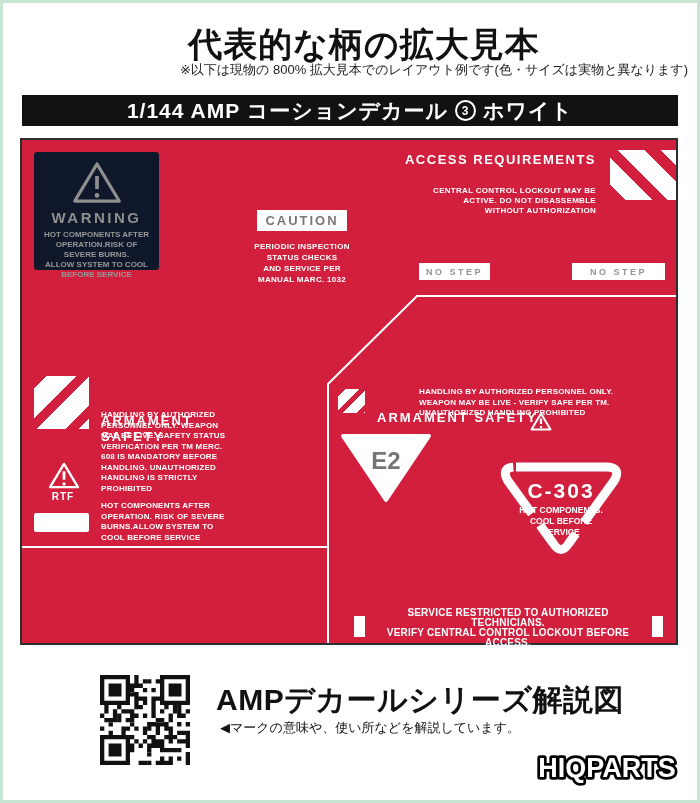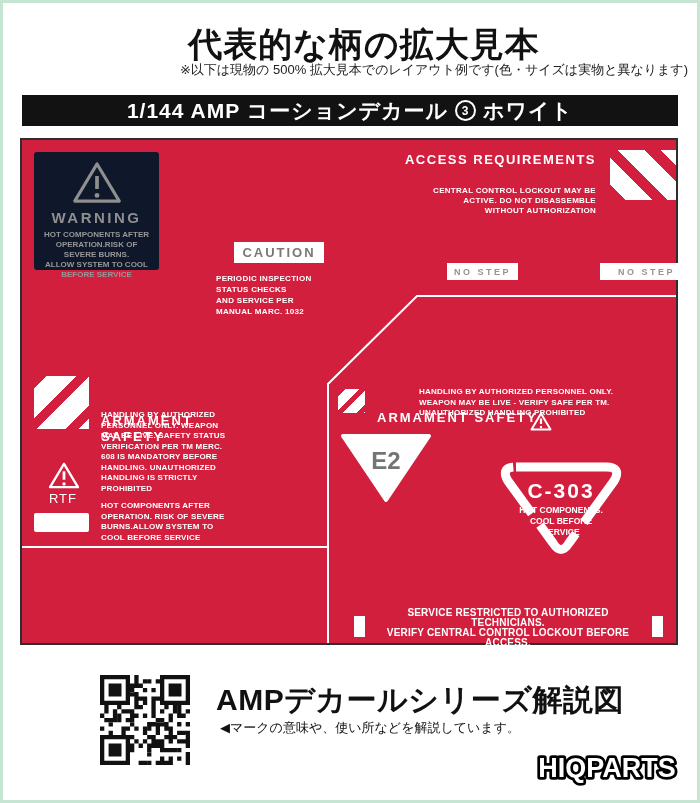--- a/index.html
+++ b/index.html
@@ -21,48 +21,48 @@
   
   .sheet{left:20px;top:138px;width:658px;height:507px;background:#d31f3e;border:2px solid #2e2e2e;box-sizing:border-box;}
   .sheet .abs{position:absolute;}
   .lines-overlay{left:0;top:0;width:654px;height:503px;pointer-events:none;}
 
   .wlabel{left:12px;top:12px;width:125px;height:118px;background:#0f172a;border-radius:3px;text-align:center;color:#8f8f8f;}
   .wlabel .tri{margin-top:9px;}
   .wlabel .wtitle{font-size:15px;font-weight:bold;letter-spacing:2.5px;margin-top:1px;}
   .wlabel .wbody{font-size:8px;font-weight:bold;line-height:10px;margin-top:4px;white-space:pre-line;color:#979797;}
 
-  .caution-group{left:194px;top:70px;width:126px;text-align:left;margin-top:32px;}
+  .caution-group{left:217px;top:70px;width:126px;text-align:center;}
   .caution-box{width:90px;height:21px;margin:0 auto;background:#fff;color:#7c7676;font-size:13px;font-weight:bold;
     letter-spacing:2px;display:flex;align-items:center;justify-content:center;}
   .caution-body{margin-top:10px;color:#fff;font-size:8px;font-weight:bold;line-height:11px;white-space:pre-line;letter-spacing:.3px;}
 
   .access-group{right:80px;top:12px;width:280px;text-align:right;color:#fff;}
   .access-title{font-size:13px;font-weight:bold;letter-spacing:1.5px;}
   .access-body{margin-top:19px;font-size:8px;font-weight:bold;line-height:10px;white-space:pre-line;letter-spacing:.3px;}
 
   .stripes-tr{right:0;top:10px;width:66px;height:50px;
     background:repeating-linear-gradient(45deg,#d31f3e 0 11px,#fff 11px 30px);}
   .stripes-big{left:12px;top:236px;width:55px;height:53px;
     background:repeating-linear-gradient(135deg,#d31f3e 0 9px,#fff 9px 30px);}
   .stripes-small{left:316px;top:249px;width:27px;height:24px;
     background:repeating-linear-gradient(135deg,#d31f3e 0 5px,#fff 5px 15px);}
 
   .no-step{height:17px;background:#fff;color:#9b9191;font-size:9px;font-weight:bold;letter-spacing:2.5px;
-    display:flex;align-items:center;justify-content:center;margin-left:28px;}
+    display:flex;align-items:center;justify-content:center;}
   .no-step.one{left:397px;top:123px;width:71px;}
   .no-step.two{left:550px;top:123px;width:93px;}
 
   .arm-title{color:#fff;font-size:13px;font-weight:bold;letter-spacing:2px;white-space:pre-line;line-height:16px;margin-top:42px;}
   .arm-left-title{left:79px;top:231px;}
   .arm-left-body{left:79px;top:270px;}
   .arm-left-body2{left:79px;top:361px;}
   .body8{color:#fff;font-size:8px;font-weight:bold;line-height:10.5px;white-space:pre-line;letter-spacing:.2px;}
   .rtf-tri{left:26px;top:322px;}
-  .rtf-label{left:22px;top:351px;width:38px;text-align:center;color:#fff;font-size:13px;font-weight:normal;letter-spacing:1px;}
+  .rtf-label{left:22px;top:351px;width:38px;text-align:center;color:#fff;font-size:10px;font-weight:bold;letter-spacing:1px;}
   .white-rect{left:12px;top:373px;width:55px;height:19px;background:#fff;border-radius:2px;}
 
   .hot-exhaust{left:36px;top:467px;width:232px;height:27px;background:#fff;
     clip-path:polygon(0% 2%,100% 2%,87% 100%,13% 100%);
     display:flex;align-items:center;justify-content:center;
     color:#828282;font-size:12px;font-weight:bold;letter-spacing:3px;}
 
   .arm-right-title{left:355px;top:228px;white-space:nowrap;}
   .arm-right-body{left:352px;top:247px;margin-left:45px;}
   .tri-small{left:508px;top:272px;}
@@ -81,21 +81,21 @@
   .series-title{left:216px;top:680px;font-size:30px;font-weight:bold;color:#111;letter-spacing:0.5px;}
   .series-note{left:220px;top:719px;font-size:13px;color:#111;}
   .logo{left:524px;top:750px;}
 </style>
 </head>
 <body>
 
 <div class="canvas">
 
   <div class="abs page-title">代表的な柄の拡大見本</div>
-  <div class="abs page-subtitle">※以下は現物の 500% 拡大見本でのレイアウト例です(色・サイズは実物と異なります)</div>
+  <div class="abs page-subtitle">※以下は現物の 800% 拡大見本でのレイアウト例です(色・サイズは実物と異なります)</div>
 
   <div class="abs product-bar">
     <span>1/144 AMP コーションデカール</span>
     <span class="circled-num">3</span>
     <span>ホワイト</span>
   </div>
 
   <div class="sheet abs">
 
     <svg class="abs lines-overlay" viewBox="0 0 654 503">

